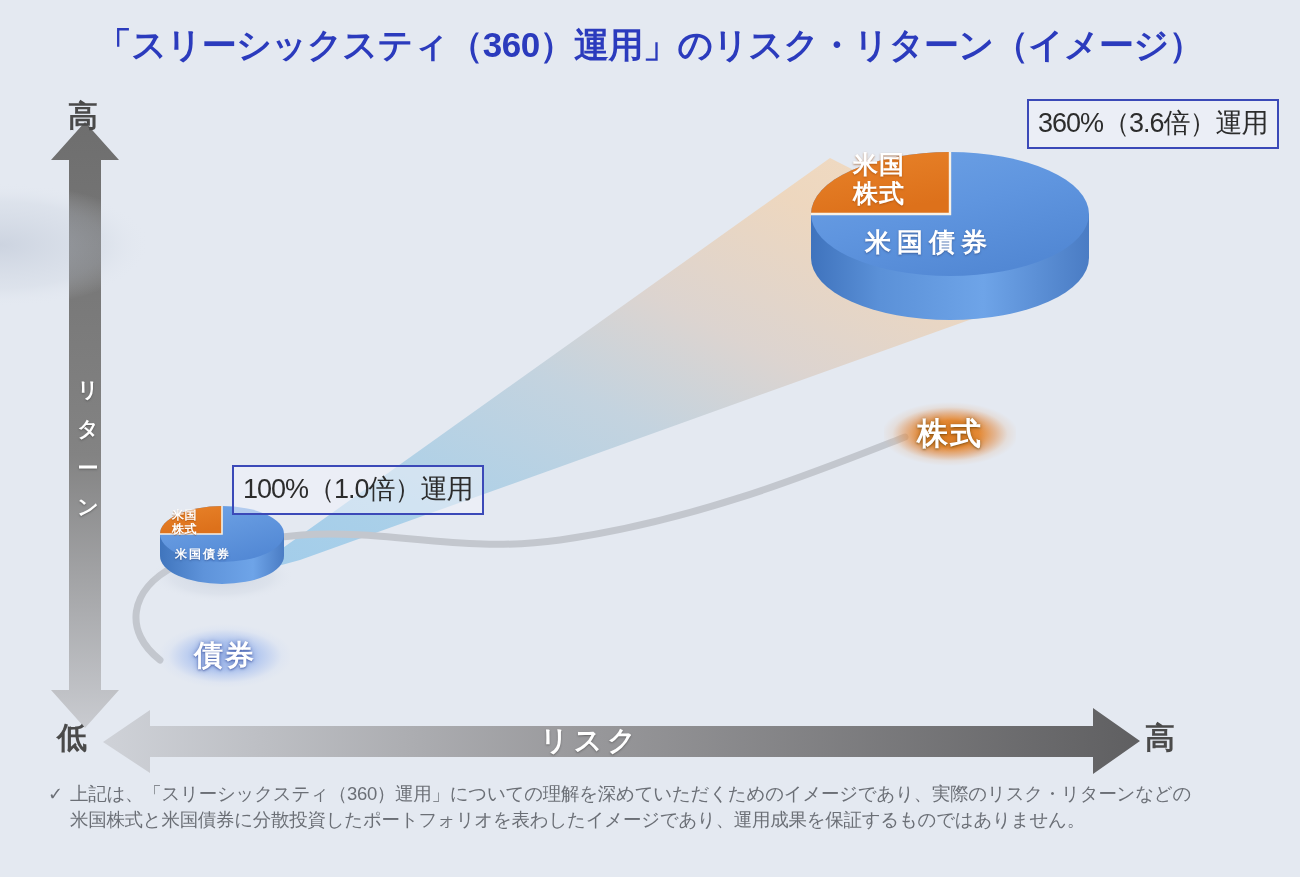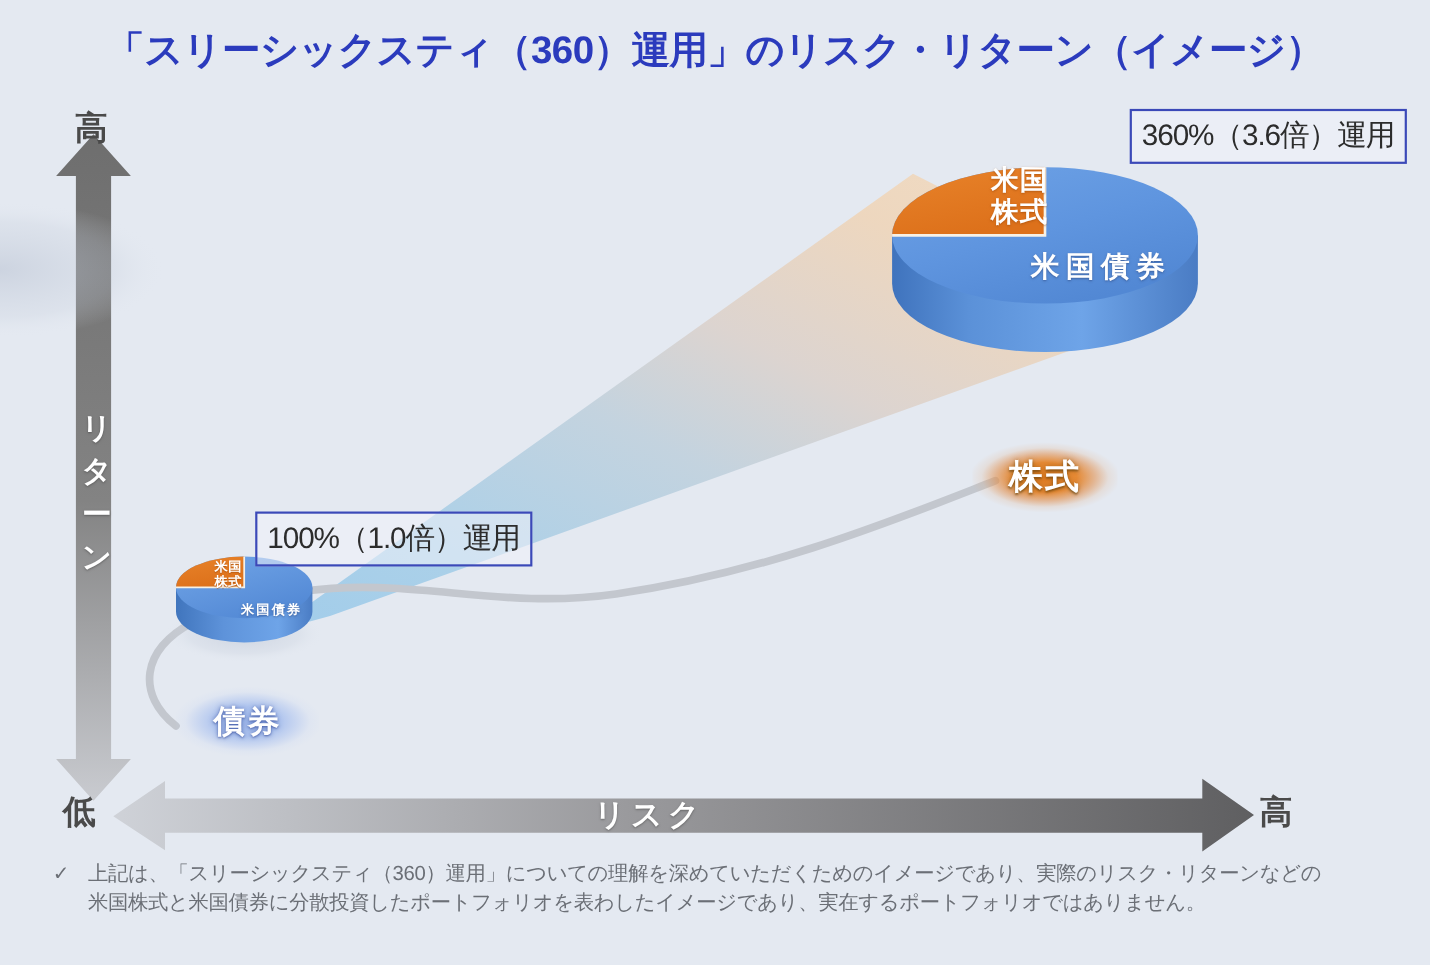--- a/index.html
+++ b/index.html
@@ -53,21 +53,21 @@
   .axis-inner-label {
     position: absolute;
     color: #ffffff;
     font-weight: bold;
     text-shadow: 0 1px 2px rgba(60,60,60,0.55);
   }
   #label-return {
     left: 70px;
     top: 370px;
     width: 36px;
-    font-size: 27px;
+    font-size: 21px;
     line-height: 39px;
     text-align: center;
     letter-spacing: 0px;
   }
   #label-risk {
     left: 540px;
     top: 722px;
     font-size: 28px;
     letter-spacing: 5px;
     text-align: right;
@@ -113,21 +113,21 @@
     background: radial-gradient(ellipse 52% 50% at 50% 50%,
                 #9fb8ea 0%, #aec4ef 42%, rgba(176,197,240,0.5) 66%,
                 rgba(200,214,243,0.18) 84%, rgba(228,233,241,0) 100%);
   }
 
   
   .disk-text {
     position: absolute;
     color: #ffffff;
     font-weight: bold;
-    text-align: right;
+    text-align: left;
     white-space: nowrap;
     text-shadow: 0 1px 2px rgba(40,60,110,0.55);
   }
   #big-equity-text {
     left: 853px; top: 150px; width: 100px;
     font-size: 25px; line-height: 29px;
     letter-spacing: 1px;
     text-shadow: 0 1px 2px rgba(150,70,10,0.6);
   }
   #big-bond-text {
@@ -158,21 +158,21 @@
     line-height: 26px;
     letter-spacing: -0.3px;
   }
   #footnote .check {
     position: absolute;
     left: 0;
     top: 0;
     font-size: 18px;
   }
   #footnote .body {
-    margin-left: 32px;
+    margin-left: 22px;
   }
   #footnote .ln { display: block; white-space: nowrap; }
 </style>
 </head>
 <body>
 
 <div id="canvas">
 
   <div id="title">「スリーシックスティ（360）運用」のリスク・リターン（イメージ）</div>
 
@@ -298,17 +298,17 @@
   <div class="callout" id="callout-360">360%（3.6倍）運用</div>
   <div class="callout" id="callout-100">100%（1.0倍）運用</div>
 
   <div class="bubble" id="bubble-equity">株式</div>
   <div class="bubble" id="bubble-bond">債券</div>
 
   <div id="footnote">
     <span class="check">✓</span>
     <div class="body">
       <span class="ln">上記は、「スリーシックスティ（360）運用」についての理解を深めていただくためのイメージであり、実際のリスク・リターンなどの</span>
-      <span class="ln">米国株式と米国債券に分散投資したポートフォリオを表わしたイメージであり、実在するポートフォリオではありません。</span>
+      <span class="ln">米国株式と米国債券に分散投資したポートフォリオを表わしたイメージであり、運用成果を保証するものではありません。</span>
     </div>
   </div>
 
 </div>
 
 </body></html>

